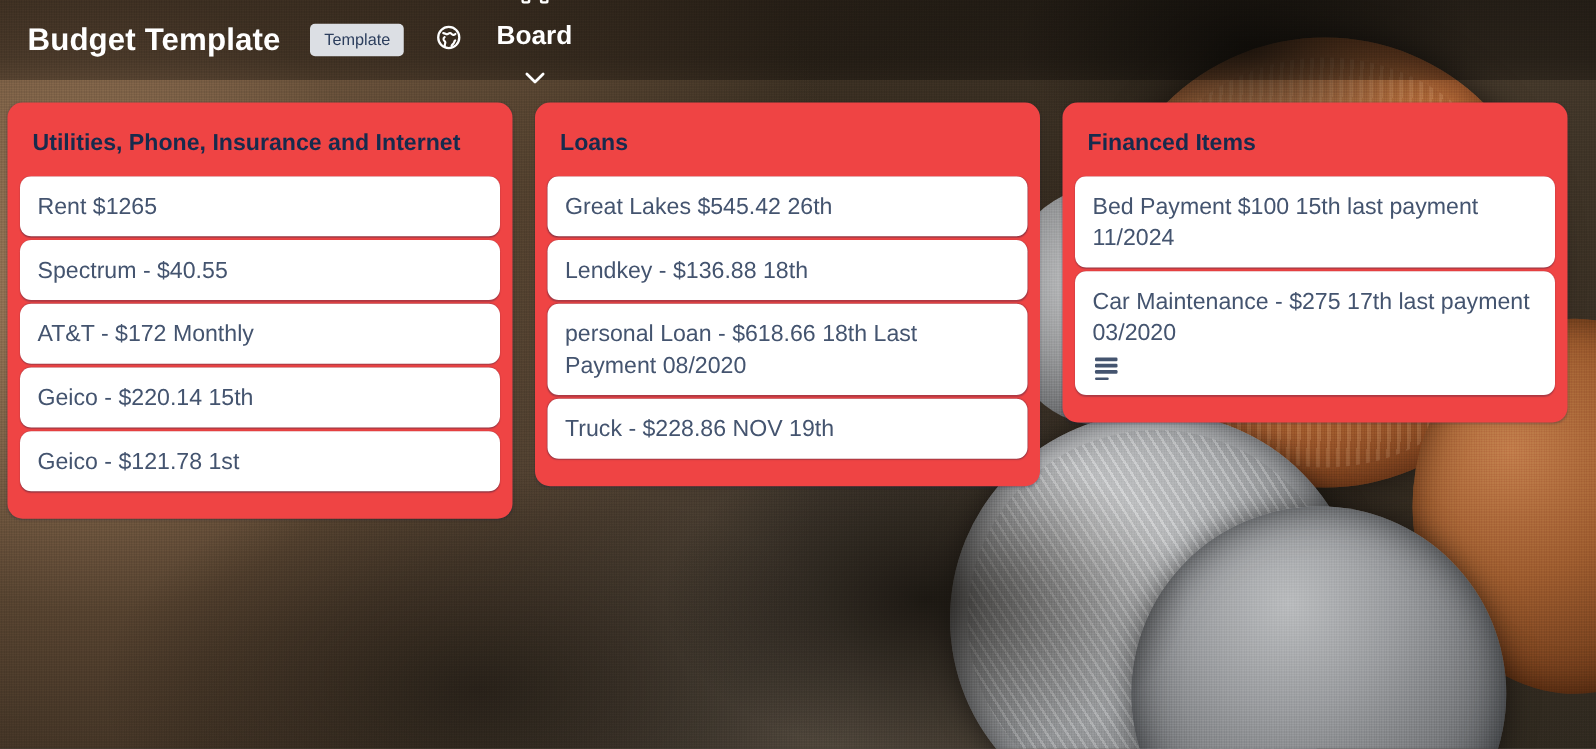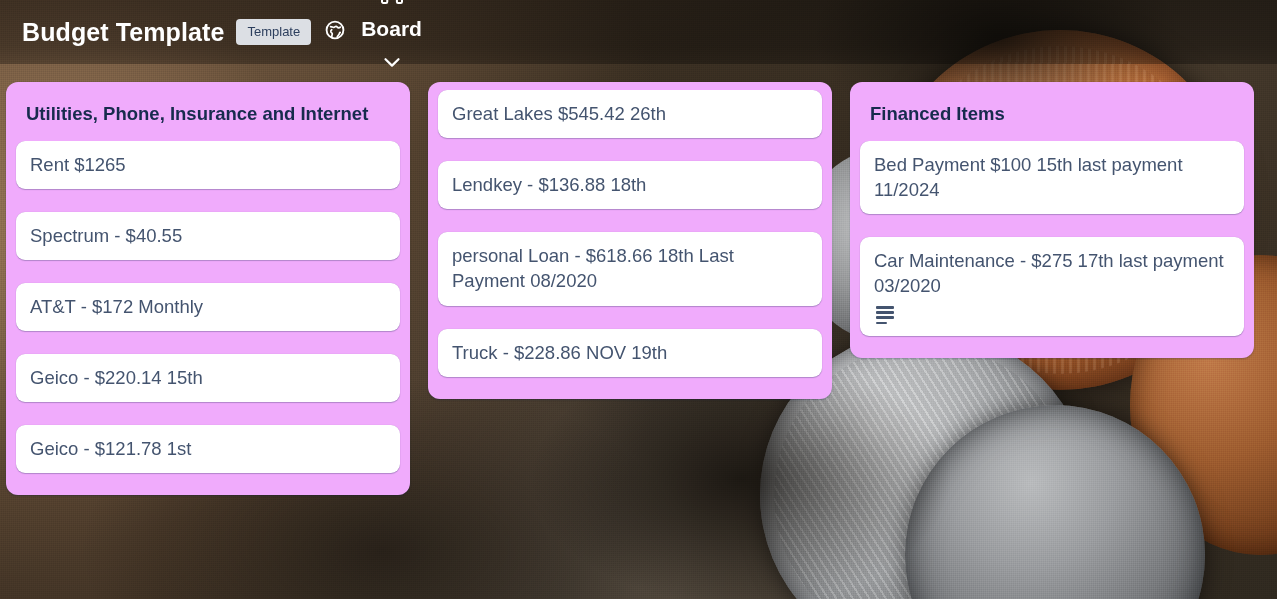--- a/index.html
+++ b/index.html
@@ -110,21 +110,21 @@
   }
 
   
   #board-header {
     position: absolute;
     left: 0; top: 0;
     width: 1277px;
     height: 64px;
     display: flex;
     align-items: center;
-    gap: 2px;
+    gap: 14px;
     padding: 0 16px;
     background: linear-gradient(180deg, rgba(0,0,0,.46) 0%, rgba(0,0,0,.40) 72%, rgba(0,0,0,.30) 100%);
     z-index: 5;
   }
 
   #board-title {
     color: #ffffff;
     font-size: 25px;
     font-weight: bold;
     letter-spacing: .1px;
@@ -176,41 +176,41 @@
     display: flex;
     align-items: flex-start;
     gap: 18px;
     padding: 18px 6px 0 6px;
     z-index: 3;
   }
 
   .list-column {
     width: 404px;
     flex: 0 0 404px;
-    background: #f0abfc;
+    background: #ef4444;
     border-radius: 12px;
     padding: 8px 8px 8px 8px;
     box-shadow: 0 1px 2px rgba(9,30,66,.28);
     max-height: 513px;
     display: flex;
     flex-direction: column;
   }
 
   .list-header {
     color: #172b4d;
     font-size: 18.5px;
     font-weight: bold;
     line-height: 1.33;
     padding: 12px 12px 14px 12px;
   }
 
   .card-stack {
     display: flex;
     flex-direction: column;
-    gap: 23px;
+    gap: 3px;
     padding: 0 2px 14px 2px;
     overflow: hidden;
   }
 
   .board-card {
     background: #ffffff;
     border-radius: 9px;
     box-shadow: 0 1px 1px rgba(9,30,66,.25), 0 0 1px rgba(9,30,66,.22);
     padding: 11px 14px 12px 14px;
     color: #44546f;
@@ -309,20 +309,21 @@
         </div>
         <div class="board-card">
           <div>Geico - $220.14 15th</div>
         </div>
         <div class="board-card">
           <div>Geico - $121.78 1st</div>
         </div>
       </div>
     </div>
     <div class="list-column">
+      <div class="list-header">Loans</div>
       <div class="card-stack">
         <div class="board-card">
           <div>Great Lakes $545.42 26th</div>
         </div>
         <div class="board-card">
           <div>Lendkey - $136.88 18th</div>
         </div>
         <div class="board-card">
           <div>personal Loan - $618.66 18th Last Payment 08/2020</div>
         </div>

